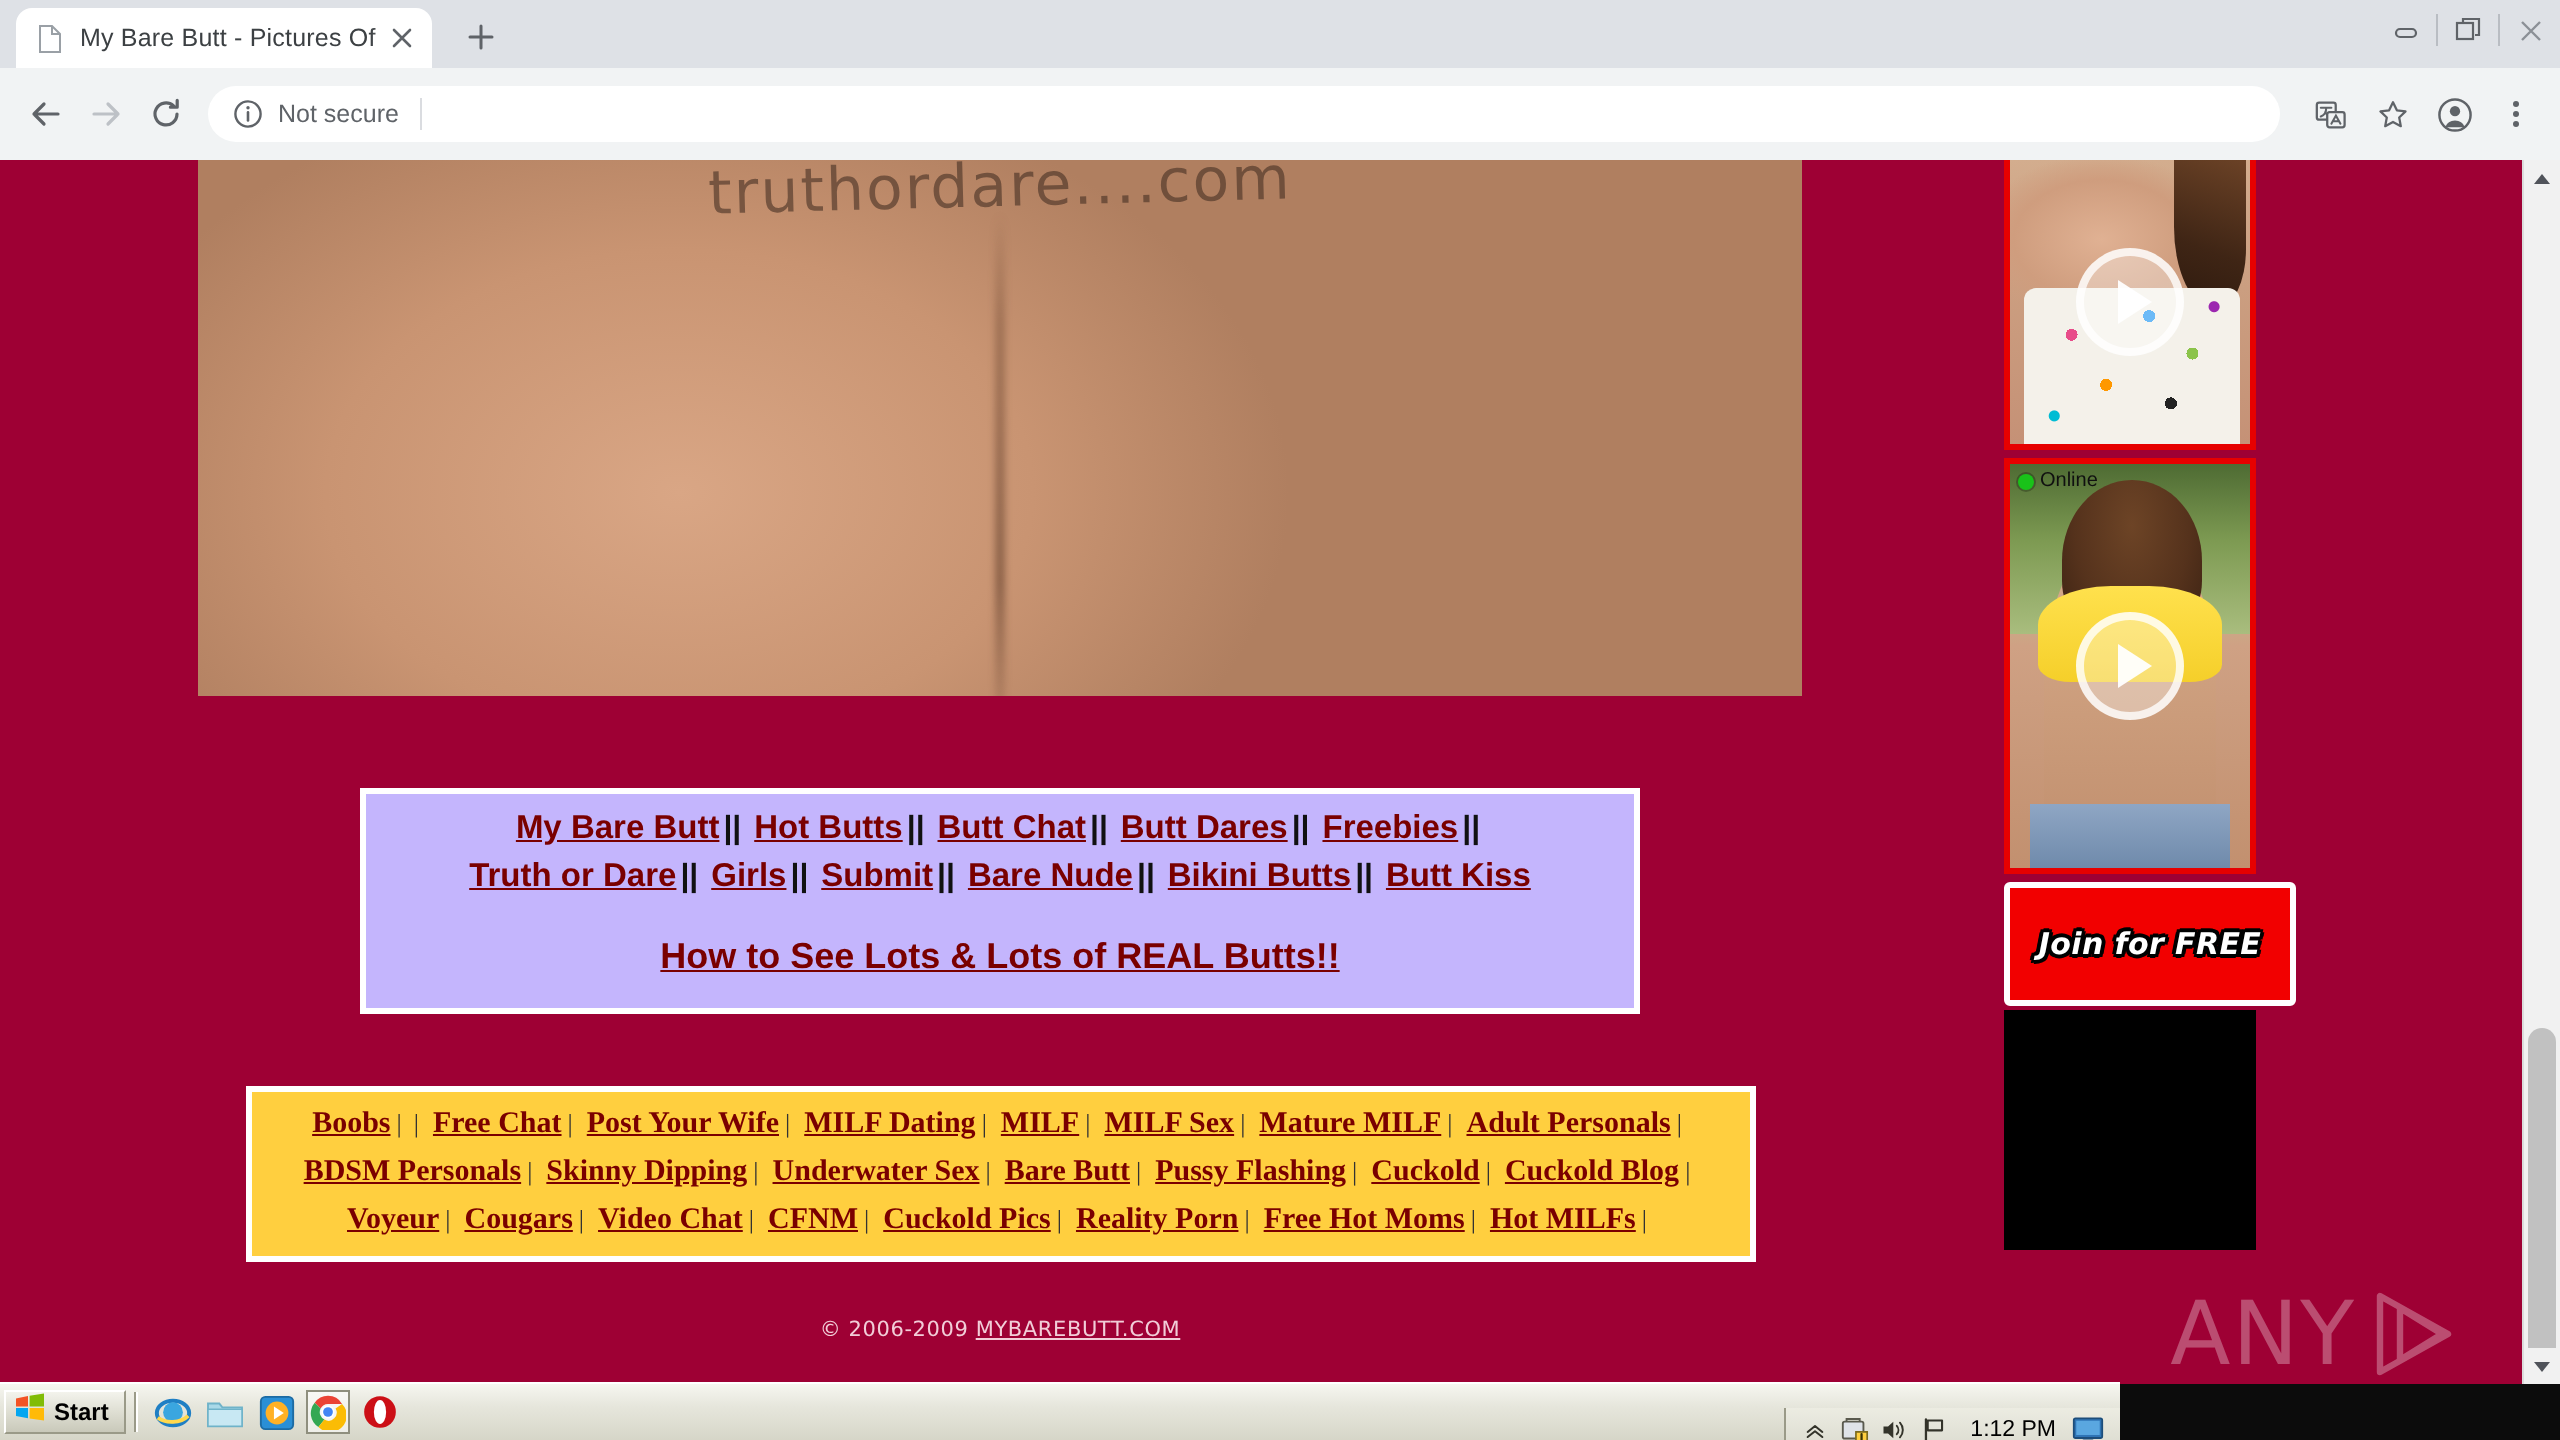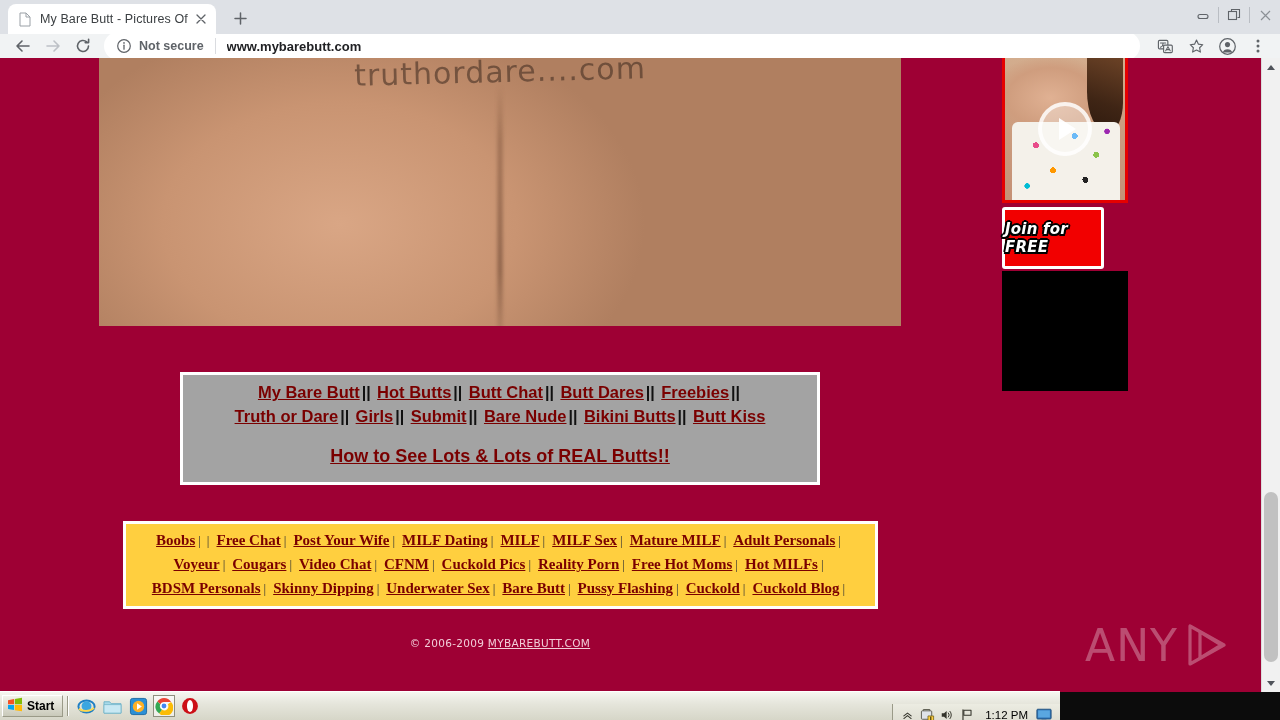--- a/index.html
+++ b/index.html
@@ -92,27 +92,26 @@
     display: flex; align-items: center; justify-content: center;
     color: #5f6368;
   }
   .wc-sep {
     width: 1px; height: 16px;
     background: #b9bdc3;
   }
 
   
   .toolbar {
-    height: 24px;
+    height: 46px;
     background: #f1f3f4;
     display: flex;
     align-items: center;
     padding: 0 8px;
     box-sizing: border-box;
-    font-weight: bold;
   }
   .tb-btn {
     width: 30px; height: 30px;
     display: flex; align-items: center; justify-content: center;
     border-radius: 50%;
     flex: 0 0 auto;
     color: #5f6368;
   }
   .tb-btn.disabled { color: #bdc1c6; }
   .omnibox {
@@ -216,21 +215,21 @@
     opacity: .62;
     letter-spacing: 1px;
     white-space: nowrap;
     transform: rotate(-1.5deg);
   }
 
   
   .navbox {
     width: 640px;
     margin: 46px auto 0;
-    background: #a3a3a3;
+    background: #c4b5fd;
     border: 3px solid #ffffff;
     padding: 6px 8px 12px;
     box-sizing: border-box;
     line-height: 1.42;
   }
   .navbox a {
     color: #7a0000;
     font-size: 16.5px;
     font-weight: 700;
     text-decoration: underline;
@@ -400,21 +399,21 @@
     z-index: 3;
   }
   .play-tri {
     width: 0; height: 0;
     border-left: 17px solid rgba(255,255,255,.95);
     border-top: 11px solid transparent;
     border-bottom: 11px solid transparent;
     margin-left: 5px;
   }
   .join-banner {
-    width: 102px;
+    width: 146px;
     height: 62px;
     margin-top: 4px;
     border: 3px solid #ffffff;
     box-sizing: border-box;
     background: #f20000;
     border-radius: 3px;
     display: flex;
     align-items: center;
     justify-content: center;
   }
@@ -644,21 +643,20 @@
     <div class="omnibox">
       <span class="omni-info">
         <svg width="16" height="16" viewBox="0 0 16 16">
           <circle cx="8" cy="8" r="6.3" fill="none" stroke="currentColor" stroke-width="1.2"></circle>
           <path d="M8 7.2v4" stroke="currentColor" stroke-width="1.3" stroke-linecap="round"></path>
           <circle cx="8" cy="4.9" r=".85" fill="currentColor"></circle>
         </svg>
       </span>
       <span class="omni-notsecure">Not secure</span>
       <span class="omni-divider"></span>
-      <span class="omni-url">www.mybarebutt.com</span>
     </div>
 
     <div class="tb-right">
       <div class="tb-icon">
         <svg width="17" height="17" viewBox="0 0 18 18">
           <rect x="1.5" y="2.5" width="10" height="9" rx="1.2" fill="none" stroke="currentColor" stroke-width="1.2"></rect>
           <path d="M3.6 5.2h5.6M6.4 5.2v.6c0 2-1.3 3.4-2.8 4M6 7.4c.7 1.4 1.8 2.2 3.2 2.4" fill="none" stroke="currentColor" stroke-width="1.1" stroke-linecap="round"></path>
           <rect x="7" y="7.5" width="9.2" height="8" rx="1.2" fill="#f1f3f4" stroke="currentColor" stroke-width="1.2"></rect>
           <path d="M9.2 13.6l2.4-4.3 2.4 4.3M10.1 12.3h3" fill="none" stroke="currentColor" stroke-width="1.1" stroke-linecap="round"></path>
         </svg>
@@ -720,56 +718,70 @@
             <a href="#">Boobs</a><span class="sep">|</span><span class="sep">|</span>
             <a href="#">Free Chat</a><span class="sep">|</span>
             <a href="#">Post Your Wife</a><span class="sep">|</span>
             <a href="#">MILF Dating</a><span class="sep">|</span>
             <a href="#">MILF</a><span class="sep">|</span>
             <a href="#">MILF Sex</a><span class="sep">|</span>
             <a href="#">Mature MILF</a><span class="sep">|</span>
             <a href="#">Adult Personals</a><span class="sep">|</span>
           </div>
           <div>
+            <a href="#">BDSM Personals</a><span class="sep">|</span>
+            <a href="#">Skinny Dipping</a><span class="sep">|</span>
+            <a href="#">Underwater Sex</a><span class="sep">|</span>
+            <a href="#">Bare Butt</a><span class="sep">|</span>
+            <a href="#">Pussy Flashing</a><span class="sep">|</span>
+            <a href="#">Cuckold</a><span class="sep">|</span>
+            <a href="#">Cuckold Blog</a><span class="sep">|</span>
+          </div>
+          <div>
             <a href="#">Voyeur</a><span class="sep">|</span>
             <a href="#">Cougars</a><span class="sep">|</span>
             <a href="#">Video Chat</a><span class="sep">|</span>
             <a href="#">CFNM</a><span class="sep">|</span>
             <a href="#">Cuckold Pics</a><span class="sep">|</span>
             <a href="#">Reality Porn</a><span class="sep">|</span>
             <a href="#">Free Hot Moms</a><span class="sep">|</span>
             <a href="#">Hot MILFs</a><span class="sep">|</span>
           </div>
-          <div>
-            <a href="#">BDSM Personals</a><span class="sep">|</span>
-            <a href="#">Skinny Dipping</a><span class="sep">|</span>
-            <a href="#">Underwater Sex</a><span class="sep">|</span>
-            <a href="#">Bare Butt</a><span class="sep">|</span>
-            <a href="#">Pussy Flashing</a><span class="sep">|</span>
-            <a href="#">Cuckold</a><span class="sep">|</span>
-            <a href="#">Cuckold Blog</a><span class="sep">|</span>
-          </div>
         </div>
 
         <div class="copyright">
           <span>© 2006-2009 </span><a href="#">MYBAREBUTT.COM</a>
         </div>
       </div>
 
       <div class="sidebar">
 
         <div class="cam-card c1">
           <div class="skin"></div>
           <div class="hair"></div>
           <div class="dress"></div>
           <div class="play-btn">
             <span class="play-tri"></span>
           </div>
         </div>
 
+        <div class="cam-card c2">
+          <div class="bg-trees"></div>
+          <div class="body"></div>
+          <div class="hair2"></div>
+          <div class="top"></div>
+          <div class="jeans"></div>
+          <div class="online-badge">
+            <span class="online-dot"></span>
+            <span class="online-text">Online</span>
+          </div>
+          <div class="play-btn">
+            <span class="play-tri"></span>
+          </div>
+        </div>
 
         <div class="join-banner">
           <span class="join-text">Join for FREE</span>
         </div>
 
         <div class="black-box"></div>
       </div>
 
       <div class="watermark">
         <span class="wm-text">ANY</span>

